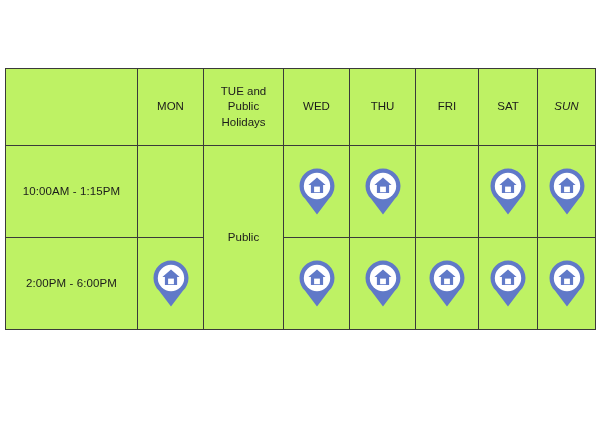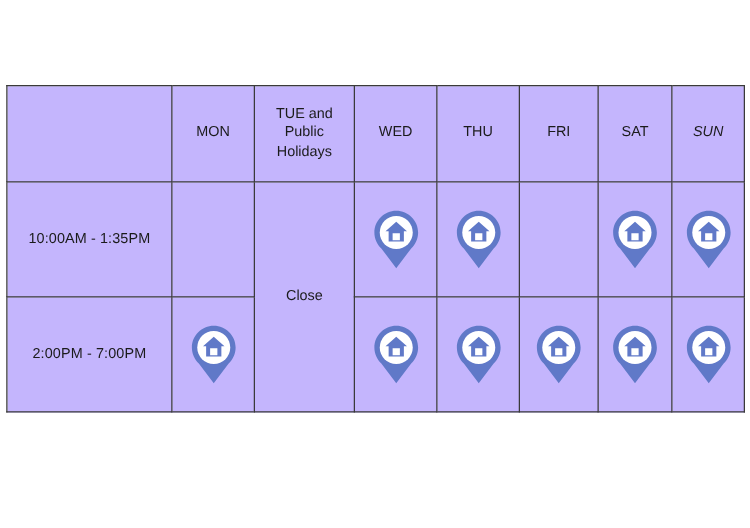--- a/index.html
+++ b/index.html
@@ -32,21 +32,21 @@
   }
 
   #schedule-table td {
     border: 1px solid #3a3a3a;
     padding: 0;
     text-align: center;
     vertical-align: middle;
     font-size: 11.5px;
     color: #1b1b1b;
     line-height: 1.32;
-    background: #c4b5fd;
+    background: #bef264;
   }
 
   
   col.c-label { width: 132px; }
   col.c-day   { width: 66px; }
   col.c-tue   { width: 80px; }
   col.c-fri   { width: 63px; }
   col.c-sat   { width: 59px; }
   col.c-sun   { width: 58px; }
 
@@ -131,25 +131,25 @@
         <td class="hdr-day">
           <span class="hdr-text">SAT</span>
         </td>
 
         <td class="hdr-sun">
           <span class="hdr-text">SUN</span>
         </td>
       </tr>
 
       <tr class="slot-row">
-        <td class="time-label">10:00AM - 1:35PM</td>
+        <td class="time-label">10:00AM - 1:15PM</td>
 
         <td></td>
 
-        <td class="close-cell" rowspan="2">Close</td>
+        <td class="close-cell" rowspan="2">Public</td>
 
         <td>
           <div class="cell-inner">
             <svg class="pin-icon" viewBox="0 0 40 51">
               <path d="M20 2.5c-9.66 0-17.5 7.84-17.5 17.5 0 5.05 2.14 9.6 5.57 12.79L20 48.5l11.93-15.71C35.36 29.6 37.5 25.05 37.5 20c0-9.66-7.84-17.5-17.5-17.5z" fill="#6079c8"></path>
               <circle cx="20" cy="20" r="13.2" fill="#ffffff"></circle>
               <path d="M20 11.4l-8.6 7.6h2.5v8.1h12.2v-8.1h2.5L20 11.4z" fill="#6079c8"></path>
               <rect x="17.1" y="20.6" width="5.8" height="5.6" fill="#ffffff"></rect>
             </svg>
           </div>
@@ -185,21 +185,21 @@
               <path d="M20 2.5c-9.66 0-17.5 7.84-17.5 17.5 0 5.05 2.14 9.6 5.57 12.79L20 48.5l11.93-15.71C35.36 29.6 37.5 25.05 37.5 20c0-9.66-7.84-17.5-17.5-17.5z" fill="#6079c8"></path>
               <circle cx="20" cy="20" r="13.2" fill="#ffffff"></circle>
               <path d="M20 11.4l-8.6 7.6h2.5v8.1h12.2v-8.1h2.5L20 11.4z" fill="#6079c8"></path>
               <rect x="17.1" y="20.6" width="5.8" height="5.6" fill="#ffffff"></rect>
             </svg>
           </div>
         </td>
       </tr>
 
       <tr class="slot-row">
-        <td class="time-label">2:00PM - 7:00PM</td>
+        <td class="time-label">2:00PM - 6:00PM</td>
 
         <td>
           <div class="cell-inner">
             <svg class="pin-icon" viewBox="0 0 40 51">
               <path d="M20 2.5c-9.66 0-17.5 7.84-17.5 17.5 0 5.05 2.14 9.6 5.57 12.79L20 48.5l11.93-15.71C35.36 29.6 37.5 25.05 37.5 20c0-9.66-7.84-17.5-17.5-17.5z" fill="#6079c8"></path>
               <circle cx="20" cy="20" r="13.2" fill="#ffffff"></circle>
               <path d="M20 11.4l-8.6 7.6h2.5v8.1h12.2v-8.1h2.5L20 11.4z" fill="#6079c8"></path>
               <rect x="17.1" y="20.6" width="5.8" height="5.6" fill="#ffffff"></rect>
             </svg>
           </div>

